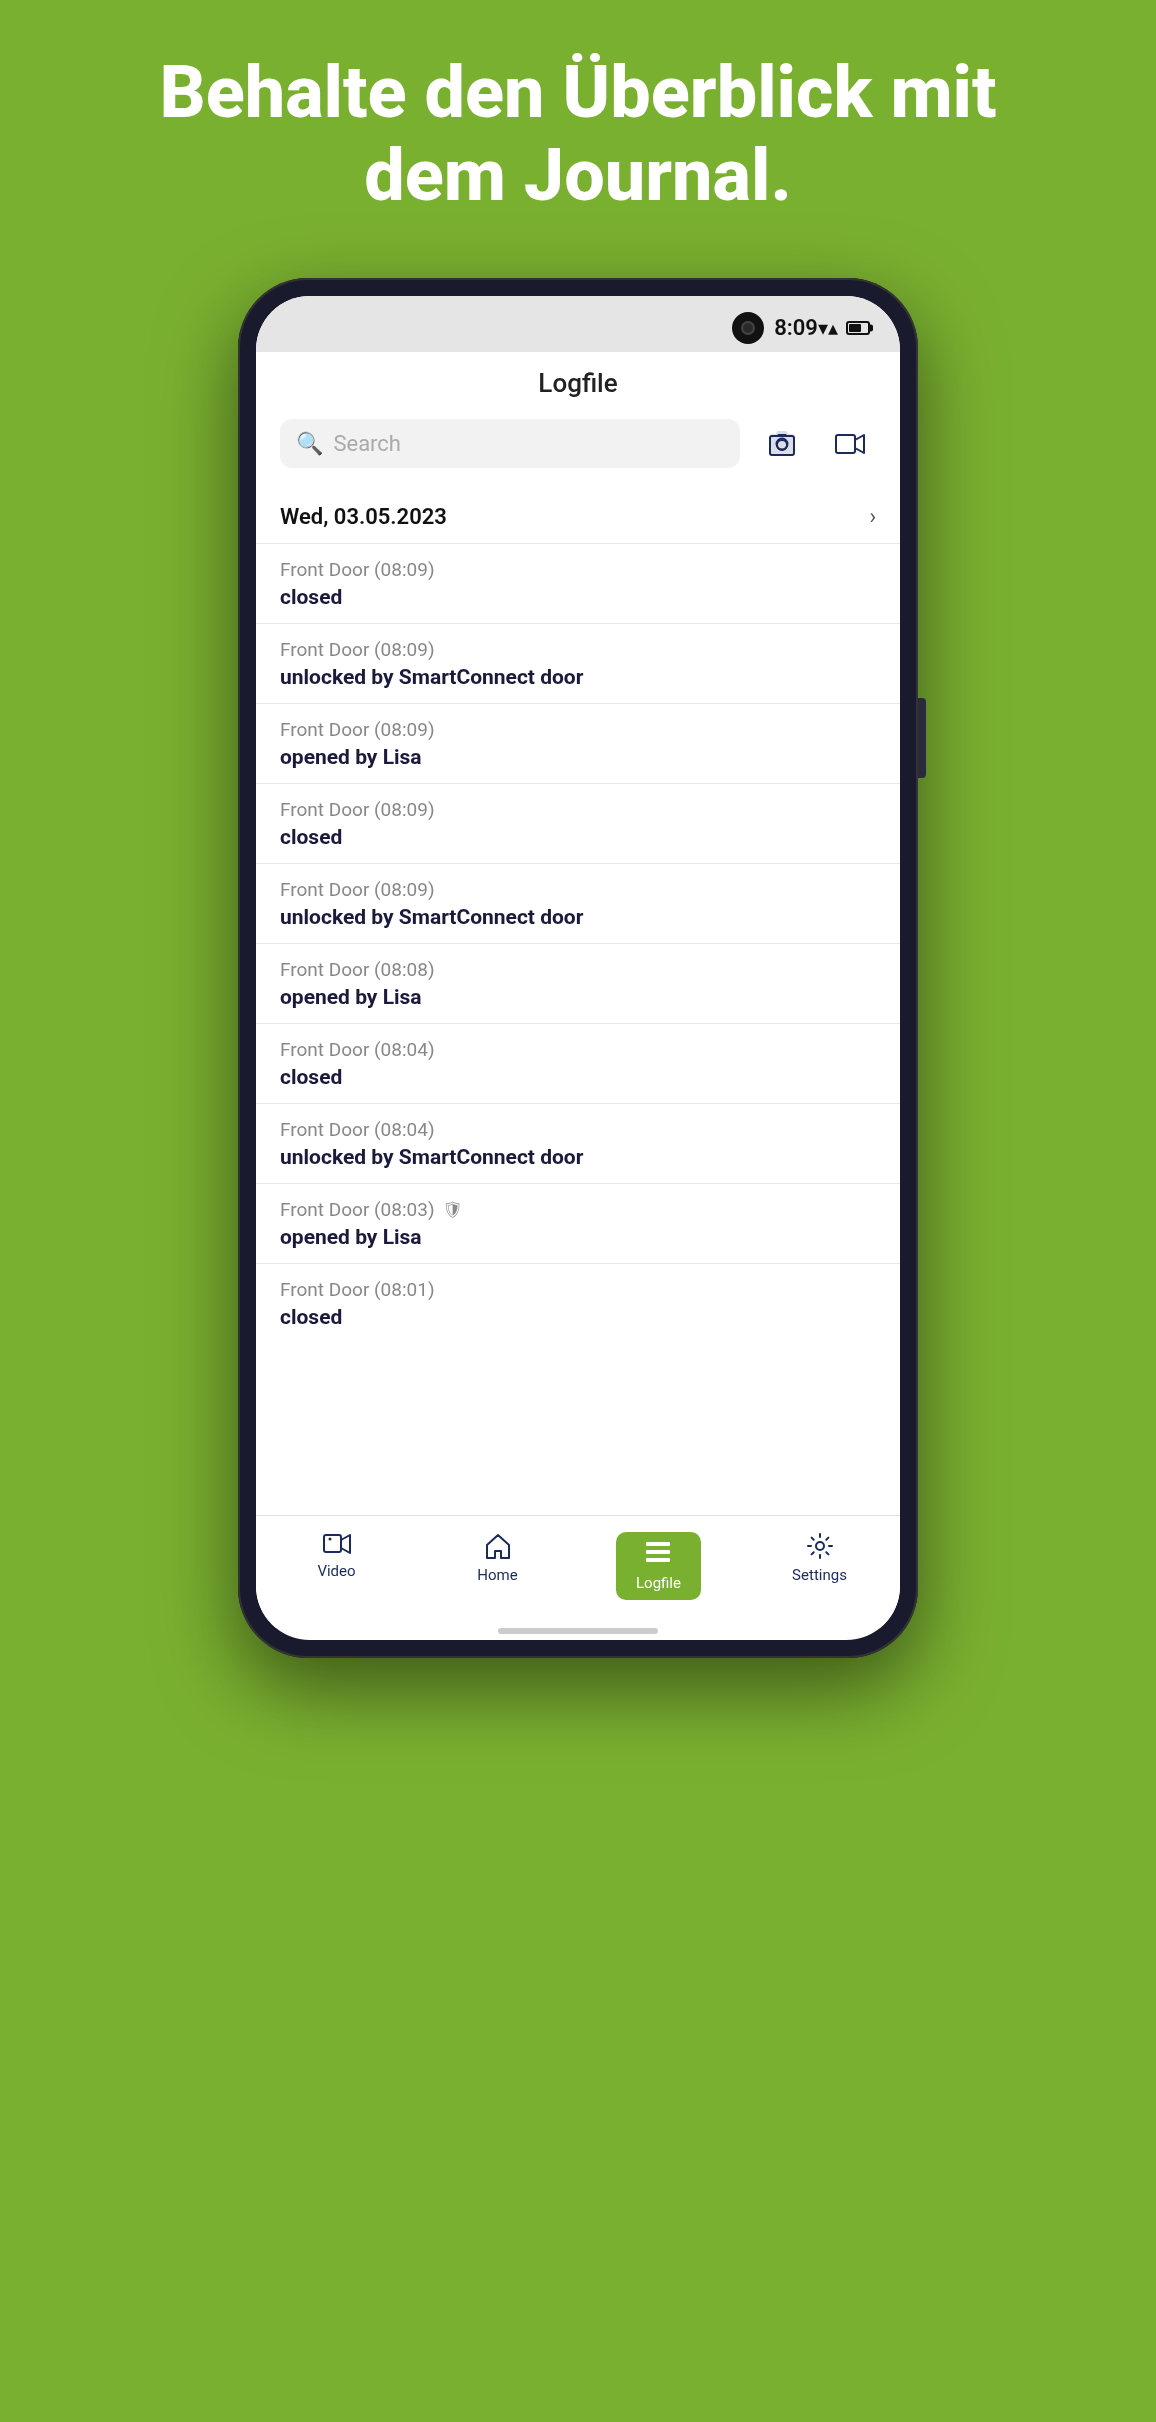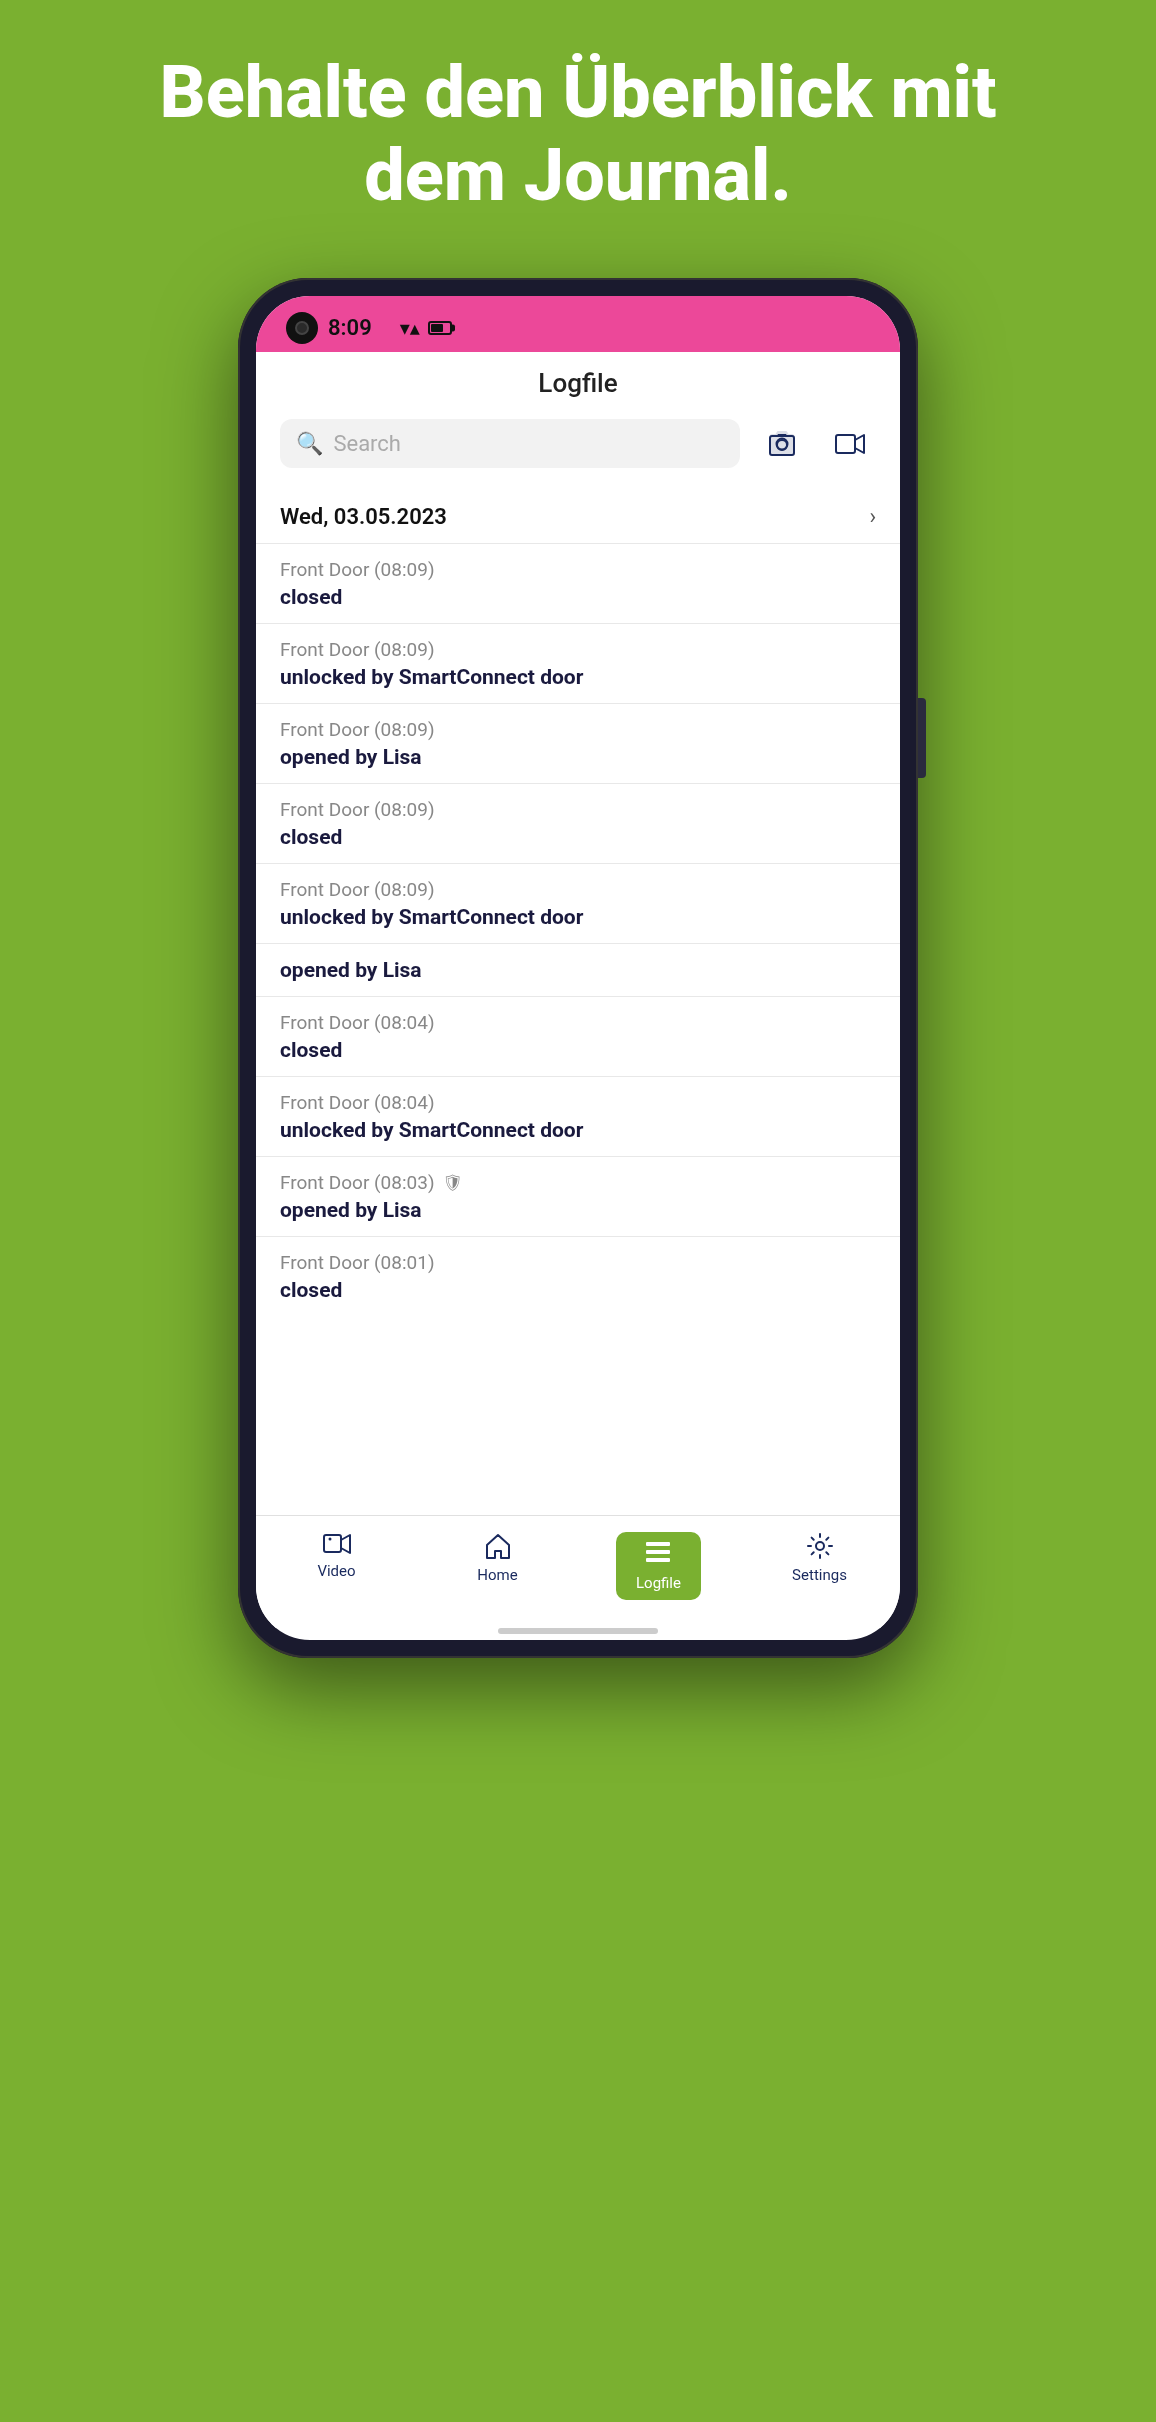--- a/index.html
+++ b/index.html
@@ -63,25 +63,24 @@
       border-radius: 54px;
       overflow: hidden;
       display: flex;
       flex-direction: column;
     }
 
     
     .status-bar {
       display: flex;
       align-items: center;
-      justify-content: flex-start;
+      justify-content: flex-end;
       padding: 16px 30px 8px;
-      background: #ec4899;
-      flex-shrink: 0;
-      gap: 28px;
+      background: #e5e5e5;
+      flex-shrink: 0;
     }
 
     .status-left {
       display: flex;
       align-items: center;
       gap: 10px;
     }
 
     .camera-dot {
       width: 32px;
@@ -381,20 +380,21 @@
           </div>
           <div class="log-entry">
             <div class="log-entry-time">Front Door (08:09)</div>
             <div class="log-entry-action">closed</div>
           </div>
           <div class="log-entry">
             <div class="log-entry-time">Front Door (08:09)</div>
             <div class="log-entry-action">unlocked by SmartConnect door</div>
           </div>
           <div class="log-entry">
+            <div class="log-entry-time">Front Door (08:08)</div>
             <div class="log-entry-action">opened by Lisa</div>
           </div>
           <div class="log-entry">
             <div class="log-entry-time">Front Door (08:04)</div>
             <div class="log-entry-action">closed</div>
           </div>
           <div class="log-entry">
             <div class="log-entry-time">Front Door (08:04)</div>
             <div class="log-entry-action">unlocked by SmartConnect door</div>
           </div>

